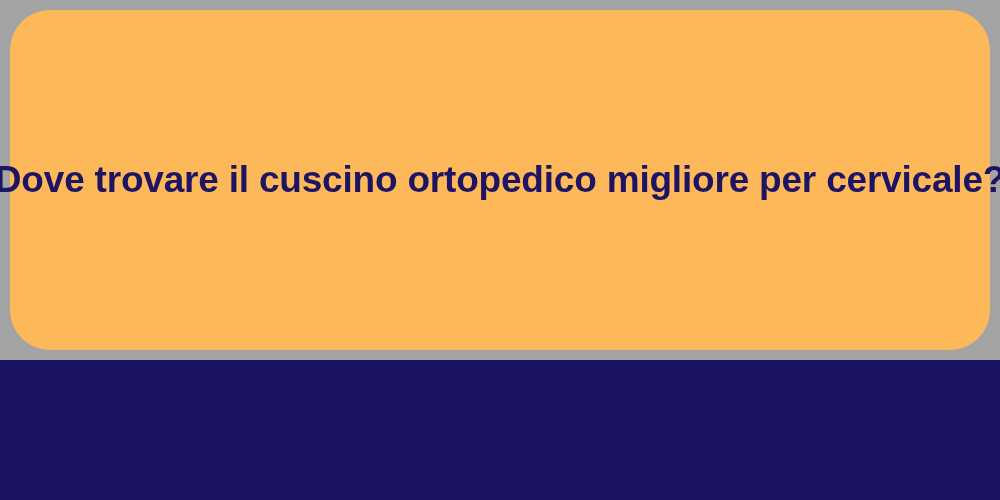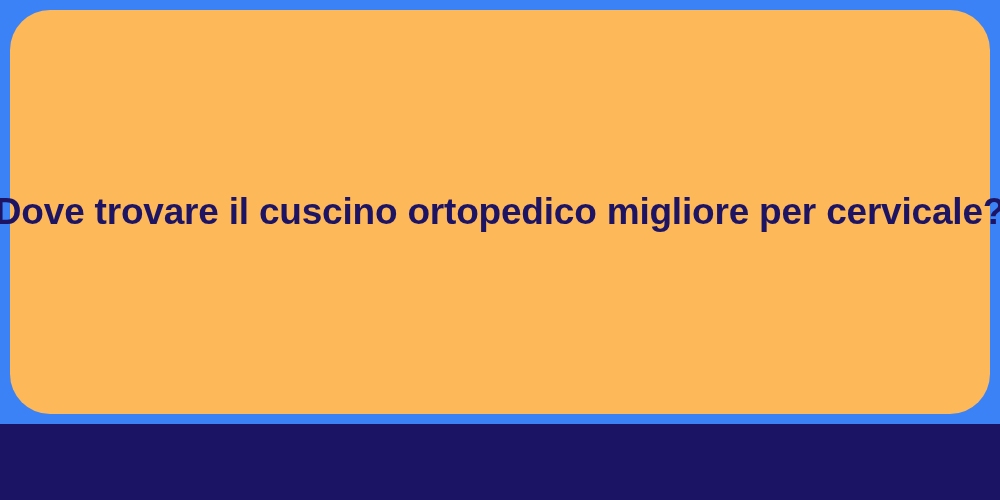--- a/index.html
+++ b/index.html
@@ -12,22 +12,22 @@
     height: 500px;
     overflow: hidden;
     font-family: "Liberation Sans", sans-serif;
     background: #1b1464;
   }
 
   .frame {
     position: relative;
     box-sizing: border-box;
     width: 1000px;
-    height: 424px;
-    background: #3b82f6;
+    height: 360px;
+    background: #a3a3a3;
     padding: 10px;
   }
 
   .card {
     box-sizing: border-box;
     width: 100%;
     height: 100%;
     background: #fdb85a;
     border-radius: 40px;
     display: flex;

